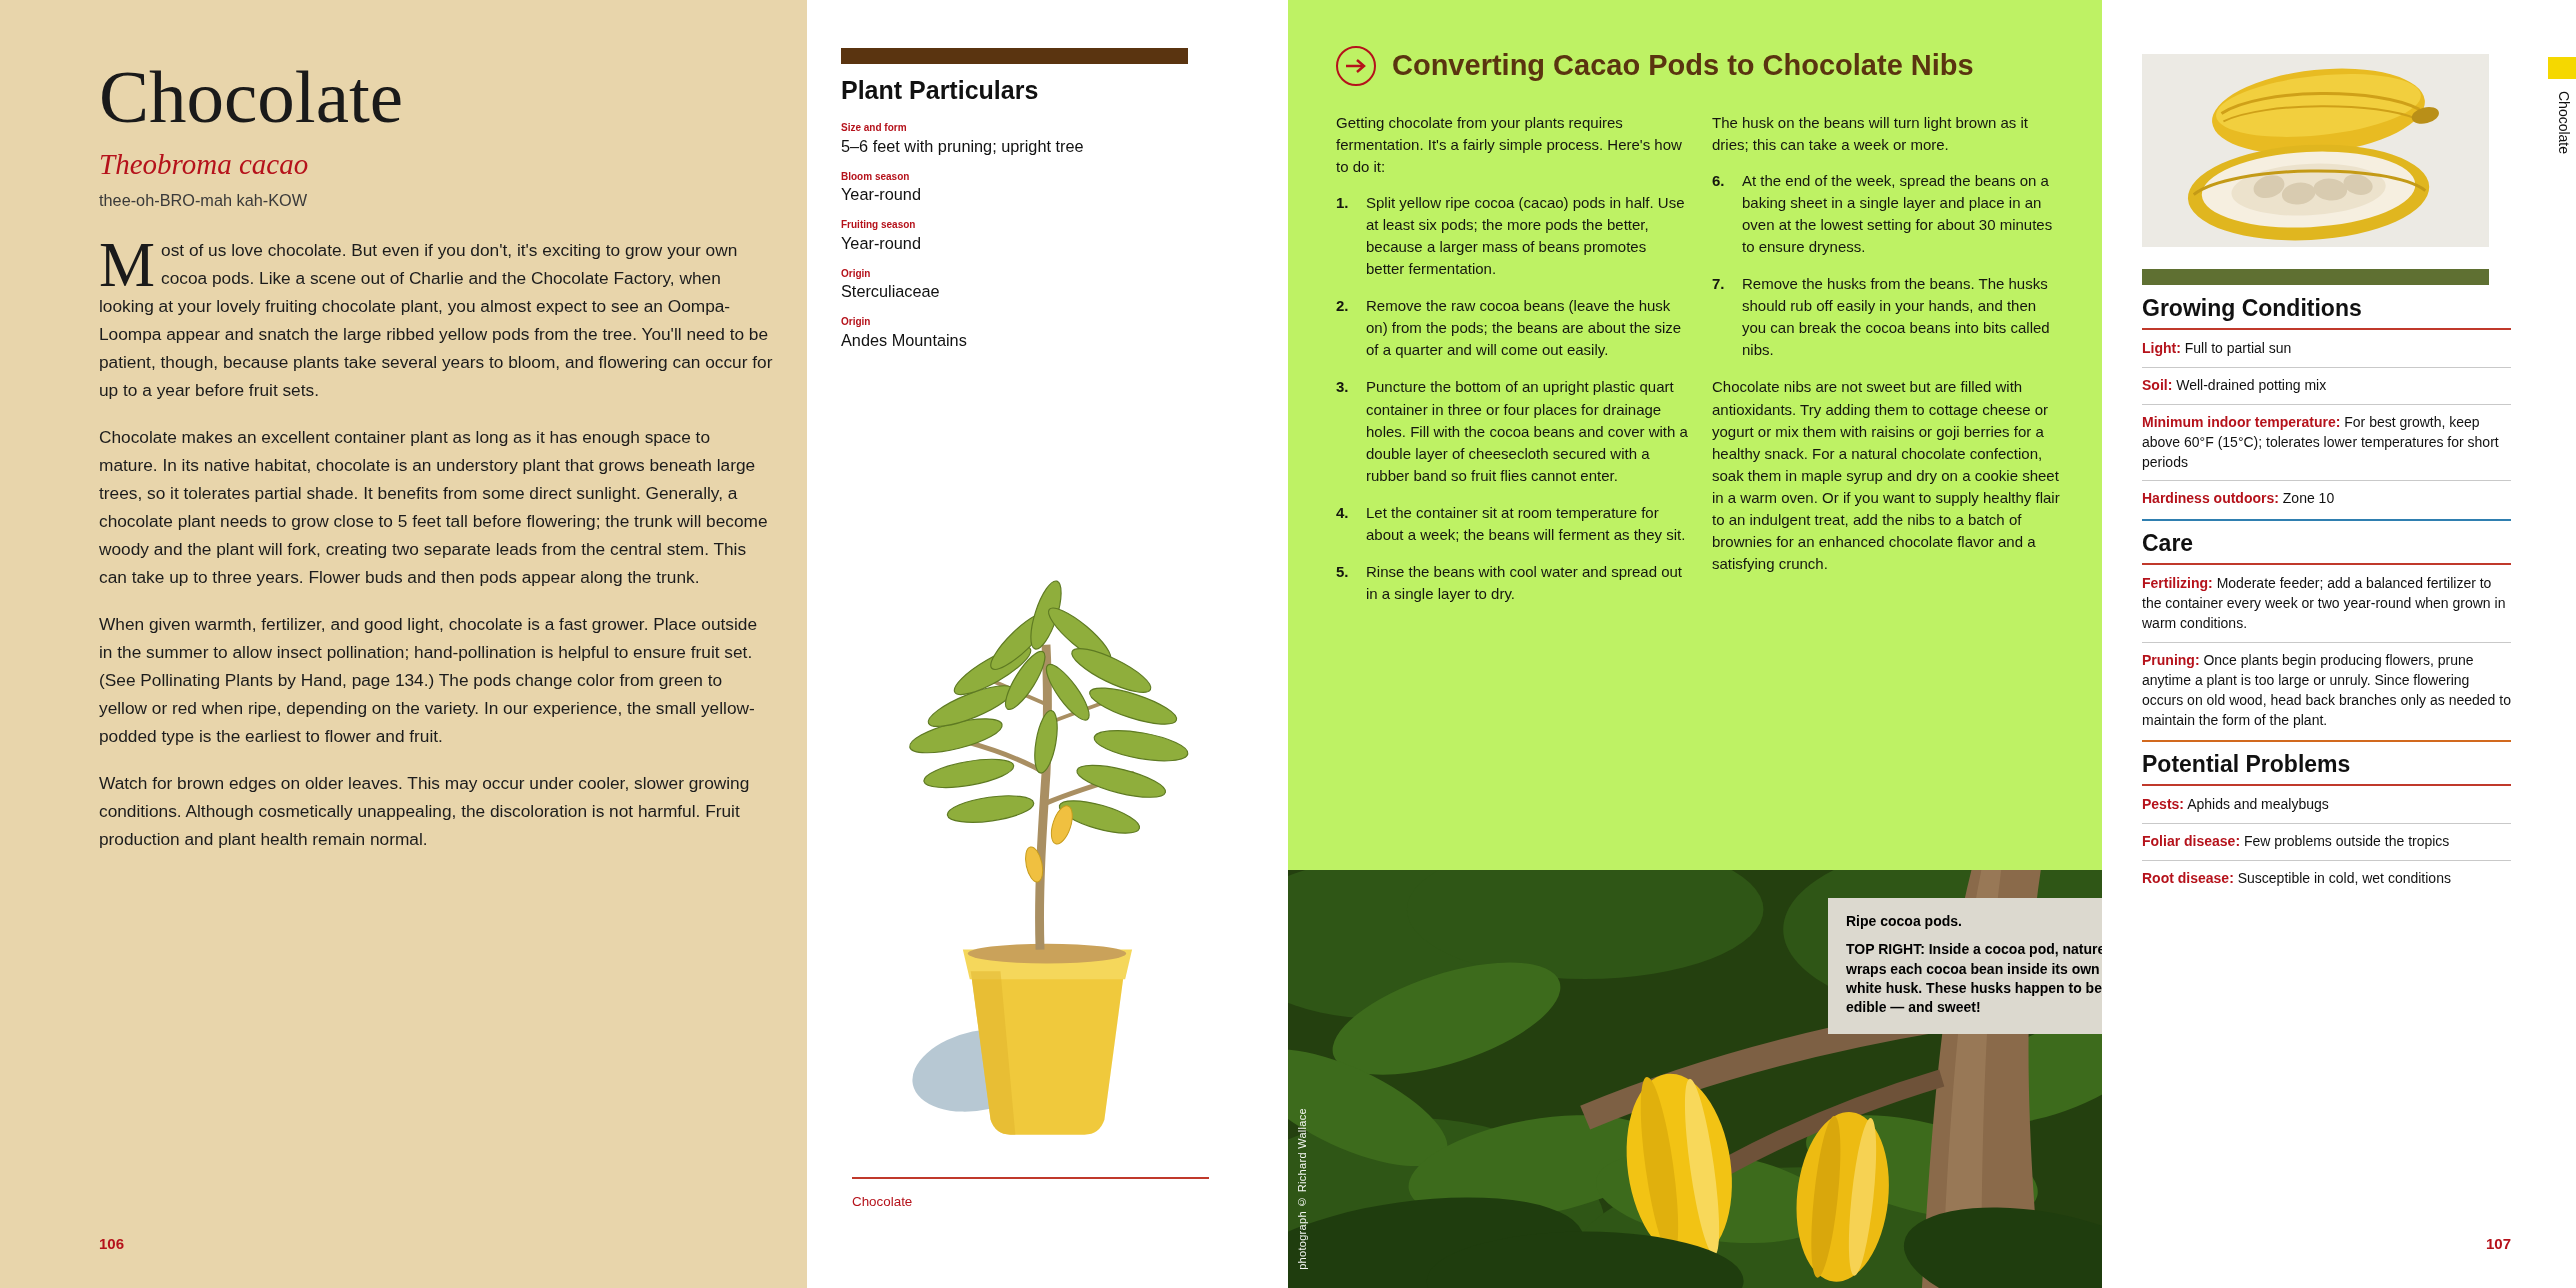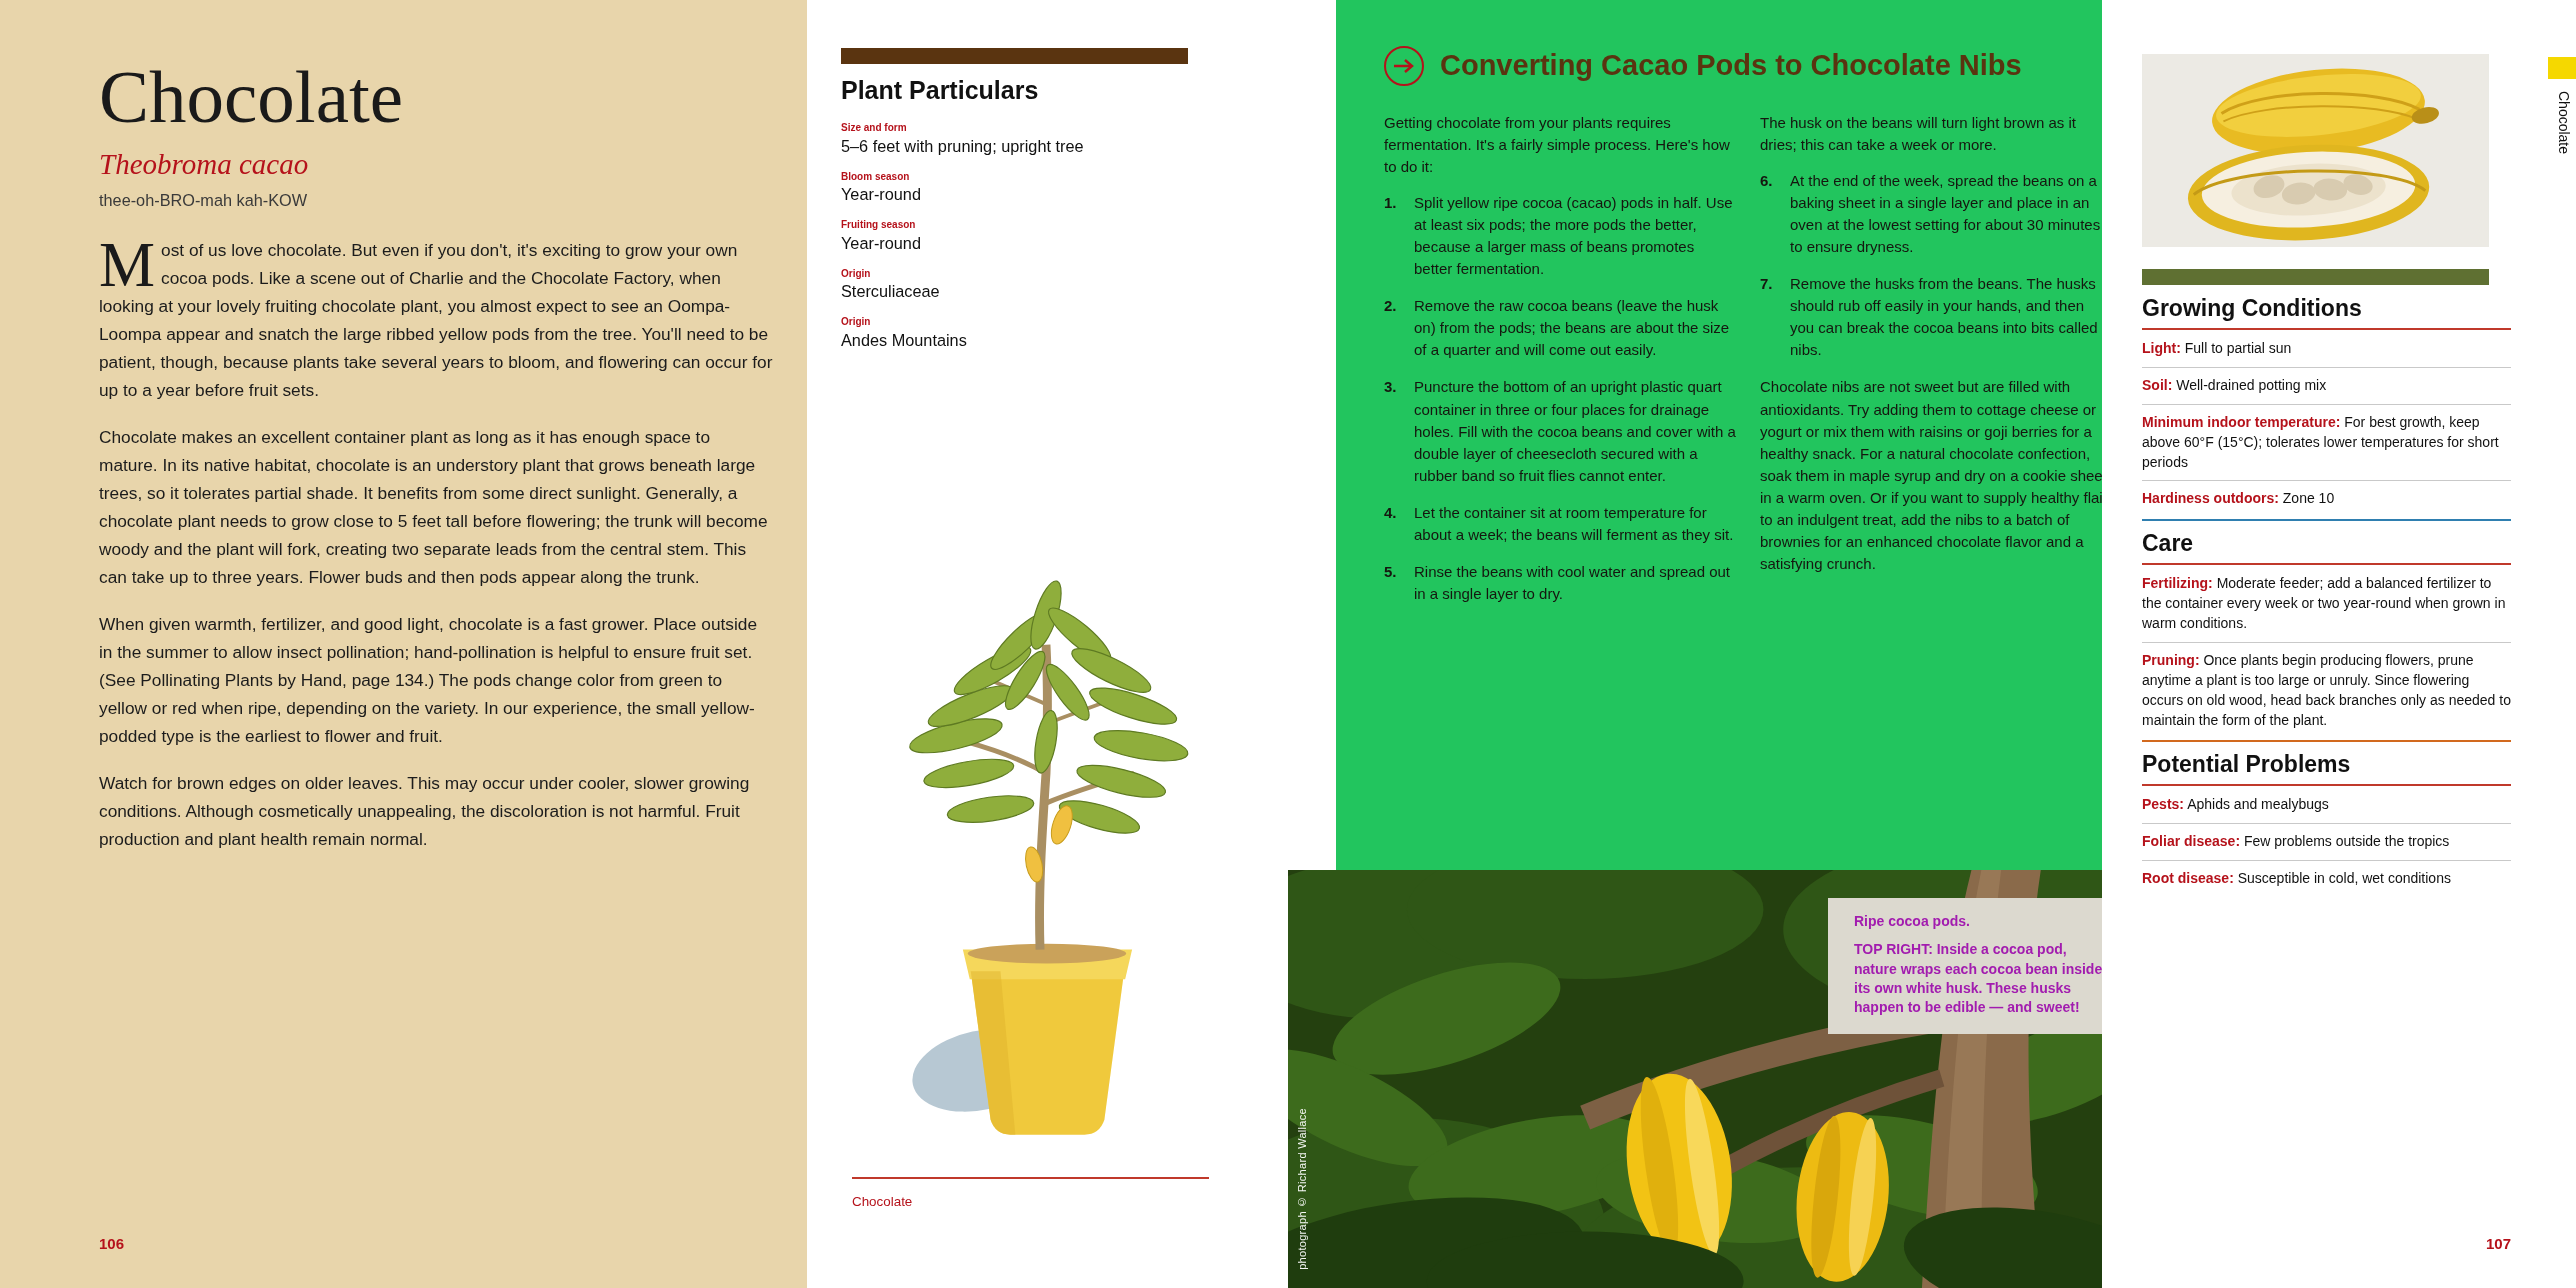--- a/index.html
+++ b/index.html
@@ -68,23 +68,22 @@
     font-size:13.4px; color:#b5121b;
   }
 
   
   .right-page {
     position:absolute; left:1288px; top:0; width:1288px; height:1288px;
     background:#ffffff;
   }
   .green-panel {
     position:absolute; left:0; top:0; width:837px; height:870px;
-    background:#22c55e;
+    background:#bef264;
     padding:46px 40px 0 48px;
-    margin-left:48px;
   }
   .feature-head { display:flex; align-items:center; gap:16px; margin-bottom:26px; }
   .arrow-circle {
     width:40px; height:40px; border-radius:50%;
     border:2.5px solid #b5121b; display:flex; align-items:center; justify-content:center;
     flex:0 0 auto;
   }
   .arrow-circle svg { display:block; }
   .feature-title {
     font-size:29px; font-weight:bold; color:#5a3410; line-height:1.1;
@@ -105,22 +104,22 @@
     background:linear-gradient(#2d4a1a,#1d3310);
     overflow:hidden;
   }
   .credit-vert {
     position:absolute; left:8px; bottom:18px;
     writing-mode:vertical-rl; transform:rotate(180deg);
     font-size:11px; color:#ffffff; opacity:0.95; letter-spacing:0.3px;
   }
   .caption-box {
     position:absolute; right:0px; top:28px; width:297px;
-    background:#dcd9cf; padding:14px 16px 16px 26px;
-    font-size:14px; line-height:1.38; color:#a21caf;
+    background:#dcd9cf; padding:14px 16px 16px 18px;
+    font-size:14px; line-height:1.38; color:#000000;
   }
   .caption-box .cap1 { font-weight:bold; margin-bottom:9px; }
   .caption-box .cap2 { font-weight:bold; }
 
   
   .sidebar {
     position:absolute; left:814px; top:0; width:451px; height:1288px;
     background:#fff; padding:54px 42px 0 40px;
   }
   .pod-photo {

